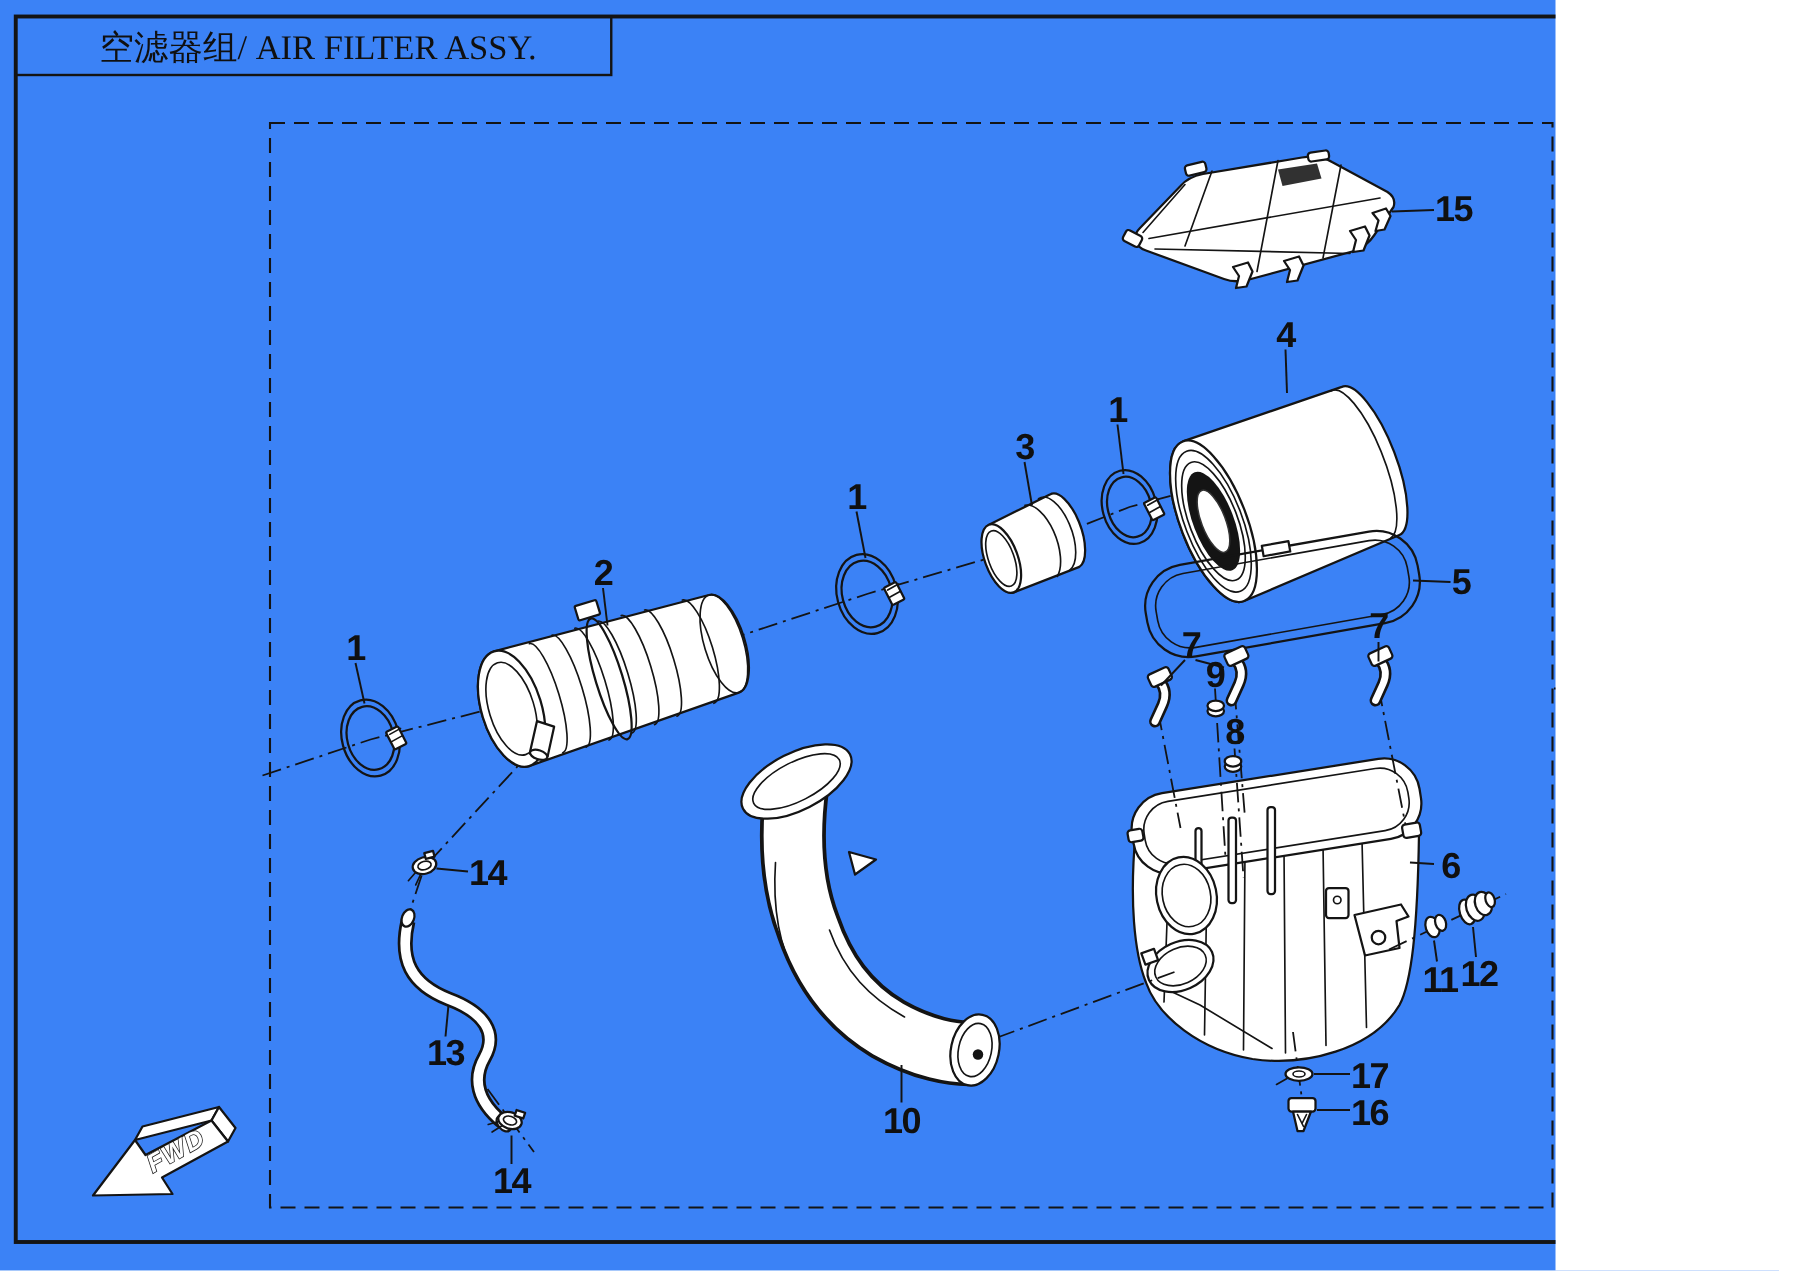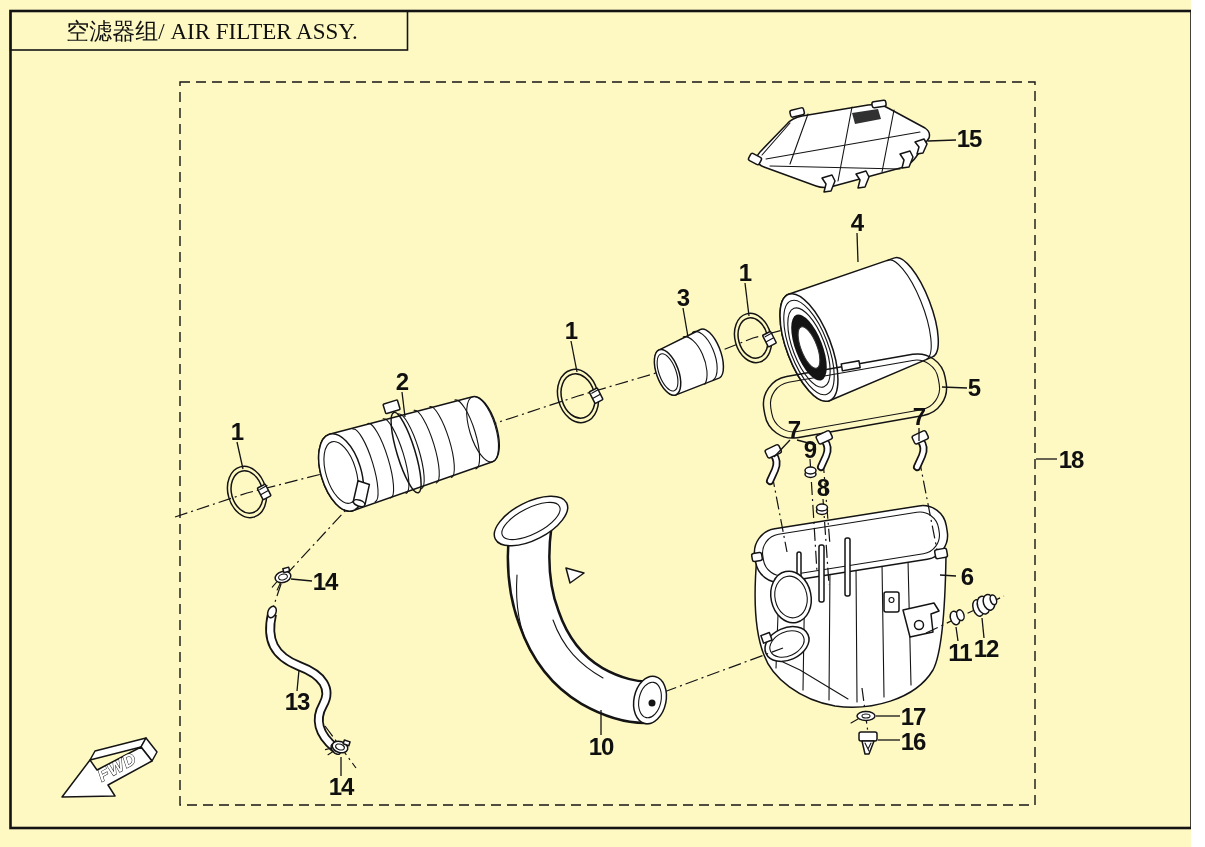--- a/index.html
+++ b/index.html
@@ -1,17 +1,17 @@
 <!DOCTYPE html>
 <html><head>
 <meta charset="utf-8">
 <style>
   html,body{margin:0;padding:0;background:#fff;}
-  .page{position:relative;width:1163px;height:847px;background:#fef9c3;overflow:hidden;
-        font-family:"Liberation Sans",sans-serif;padding-left:28px;}
+  .page{position:relative;width:1037px;height:847px;background:#3b82f6;overflow:hidden;
+        font-family:"Liberation Sans",sans-serif;}
   svg{position:absolute;left:0;top:0;}
   .ln{fill:none;stroke:#141414;stroke-width:1.5;stroke-linecap:round;stroke-linejoin:round;}
   .thin{fill:none;stroke:#141414;stroke-width:1.1;stroke-linecap:round;}
   .fw{fill:#ffffff;stroke:#141414;stroke-width:1.5;stroke-linejoin:round;}
   .dark{fill:#141414;stroke:none;}
   .cl{fill:none;stroke:#141414;stroke-width:1.2;stroke-dasharray:13 4 2 4;}
   .ld{fill:none;stroke:#141414;stroke-width:1.3;}
   .boundary{fill:none;stroke:#141414;stroke-width:1.4;stroke-dasharray:10 6;}
   .pageborder{fill:none;stroke:#141414;stroke-width:2.6;}
   .titlebox{fill:none;stroke:#141414;stroke-width:1.6;}

